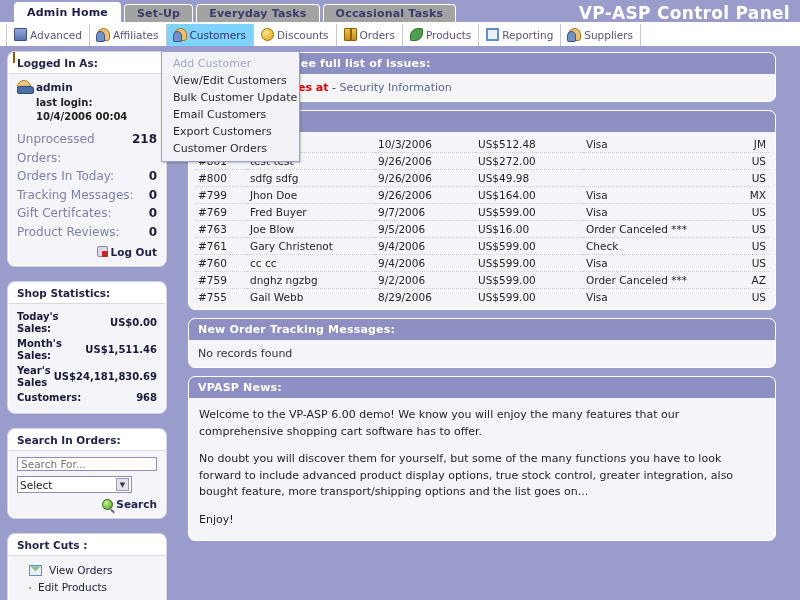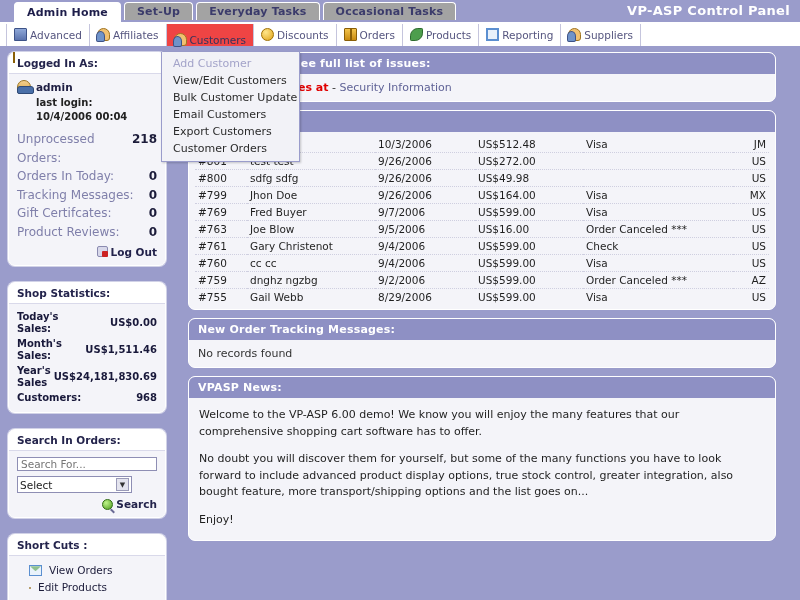--- a/index.html
+++ b/index.html
@@ -13,21 +13,21 @@
     font-size: 11px;
     color: #333;
   }
   #app { position: relative; width: 800px; height: 600px; background: #9a9ccb; }
 
   
   .topbar {
     position: absolute; left: 0; top: 0; width: 800px; height: 22px;
     background: #9a9ccb;
   }
-  .tabrow { position: absolute; left: 14px; top: 2px; height: 20px; display: flex; align-items: flex-start; }
+  .tabrow { position: absolute; left: 14px; top: 2px; height: 20px; display: flex; align-items: flex-end; }
   .tab {
     height: 18px; line-height: 18px;
     padding: 0 12px;
     margin-right: 3px;
     font-size: 11px; font-weight: bold;
     color: #3b3b6b;
     background: #a3a3a3;
     border: 1px solid #ffffff;
     border-bottom: none;
     border-radius: 4px 4px 0 0;
@@ -35,42 +35,42 @@
     cursor: pointer;
     letter-spacing: .2px;
   }
   .tab.active {
     background: #ffffff;
     color: #1d1d4a;
     height: 20px; line-height: 20px;
   }
   .brand {
     position: absolute; right: 10px; top: 3px;
-    font-size: 13px; font-weight: bold; color: #ffffff;
+    font-size: 17px; font-weight: bold; color: #ffffff;
     letter-spacing: .3px;
   }
 
   
   .subbar {
     position: absolute; left: 0; top: 22px; width: 800px; height: 24px;
     background: #ffffff;
     border-top: 1px solid #ffffff;
     display: flex; align-items: center;
   }
   .subbar-inner { display: flex; align-items: center; height: 24px; padding-left: 6px; }
   .sbitem {
     display: flex; align-items: center; gap: 3px;
     height: 22px; padding: 0 7px;
     font-size: 10.5px; color: #55557f;
     border-left: 1px solid #c5c5dd;
     cursor: pointer;
     white-space: nowrap;
   }
   .sbitem:last-child { border-right: 1px solid #c5c5dd; }
-  .sbitem.active { background: #ef4444; color: #33335c; align-items: flex-end; }
+  .sbitem.active { background: #7dd3fc; color: #33335c; }
   .ico { display: inline-block; width: 13px; height: 13px; position: relative; flex: none; }
 
   
   .ico-laptop { background: linear-gradient(#8fa8d8,#5b73ad); border: 1px solid #3d5287; border-radius: 1px 1px 0 0; }
   .ico-people { background: #f0c070; border: 1px solid #a0741f; border-radius: 50% 50% 3px 3px; }
   .ico-people:after { content:""; position:absolute; left:-2px; top:2px; width:7px; height:9px; background:#6f93c9; border:1px solid #3d5287; border-radius:50% 50% 2px 2px; }
   .ico-coin { background: radial-gradient(circle at 35% 30%, #ffe68a, #e0a317); border: 1px solid #a06f00; border-radius: 50%; }
   .ico-box { background: linear-gradient(#f3c44b,#c98b10); border: 1px solid #8a5f07; border-radius: 1px; }
   .ico-box:after { content:""; position:absolute; left:5px; top:0; width:2px; height:11px; background:#8a5f07; }
   .ico-report { background: #e8f1fb; border: 2px solid #5b8fd0; }

